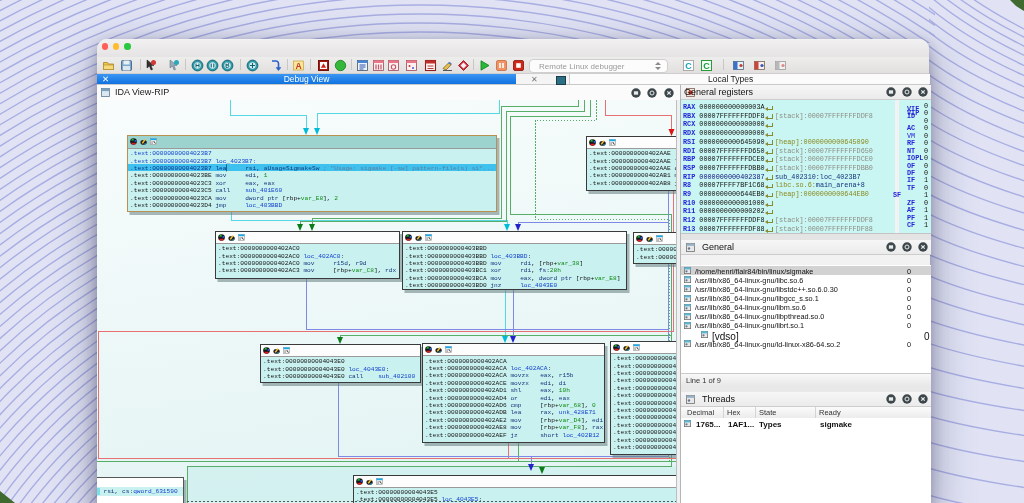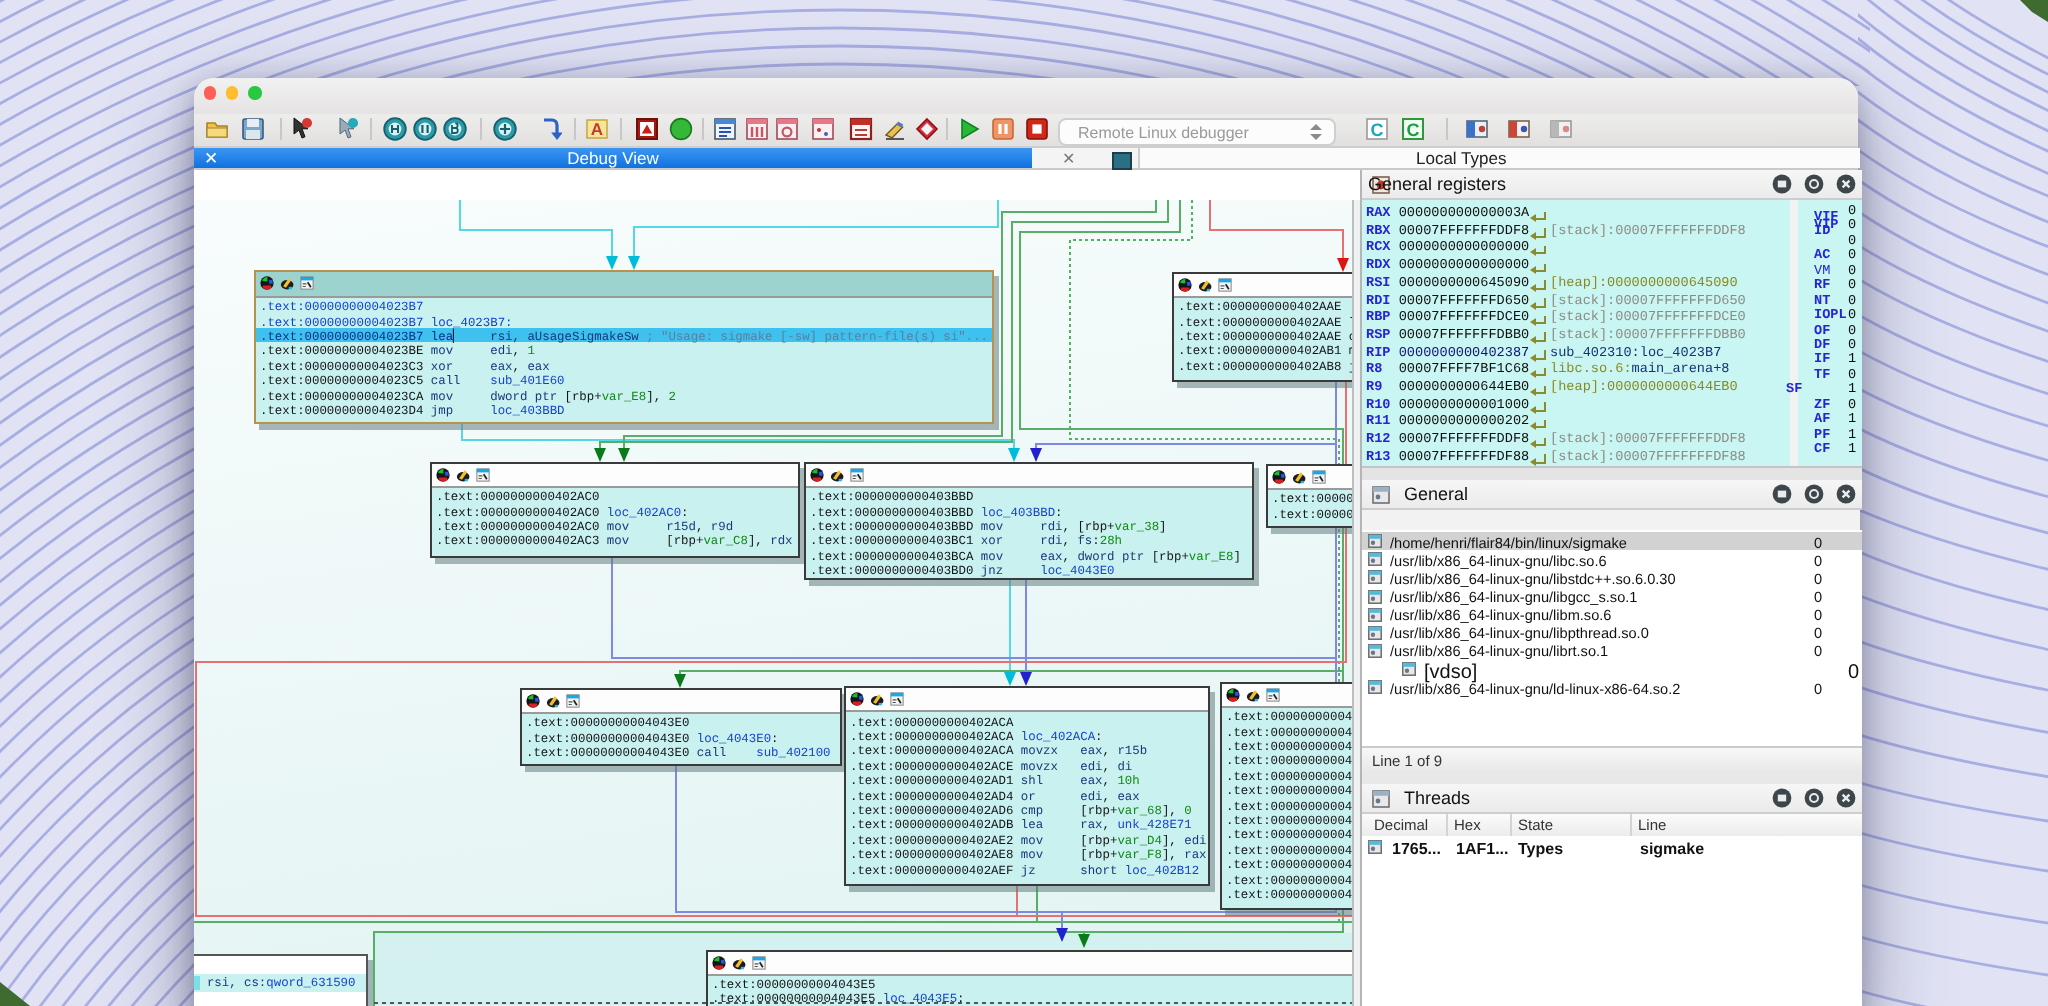--- a/index.html
+++ b/index.html
@@ -276,20 +276,39 @@
         </svg></div>
 </div>
   <div id="tabrow">
     <div id="bluetab"><span style="position:absolute;left:5px;top:0">✕</span>Debug View</div>
     <span style="position:absolute;left:434px;top:0;font-size:8px;color:#777;line-height:11px">✕</span>
     <span style="position:absolute;left:459px;top:2px;width:8px;height:7px;background:#2b6f84;border:1px solid #1d3d4d"></span>
     <div style="position:absolute;left:472px;top:0;width:360px;height:10px;background:#fbfbfb;border-left:1px solid #cecece"></div>
       <span style="position:absolute;left:611px;top:0;font-size:8.5px;color:#222;line-height:11px;z-index:2">Local Types</span>
   </div>
   <div id="main">
+    <div id="lhdr">
+        <svg class="ab" style="left:4px;top:3px" width="9" height="9" viewBox="0 0 9 9" xmlns="http://www.w3.org/2000/svg">
+          <rect x=".5" y=".5" width="8" height="8" fill="#dce8f0" stroke="#5a7a9a" stroke-width=".8"></rect>
+          <rect x=".5" y=".5" width="8" height="2.6" fill="#7aa0be"></rect>
+        </svg>
+        <span class="ab" style="left:18px;top:2px;font-size:9px;color:#1a1a1a">IDA View-RIP</span>
+        <svg class="ab" style="left:533.5px;top:2.5px" width="10" height="10" viewBox="0 0 10 10" xmlns="http://www.w3.org/2000/svg">
+          <circle cx="5" cy="5" r="4.7" fill="#3d474b"></circle>
+          <rect x="2.9" y="3.3" width="4.2" height="3.4" fill="#e8eced"></rect>
+        </svg>
+        <svg class="ab" style="left:550px;top:2.5px" width="10" height="10" viewBox="0 0 10 10" xmlns="http://www.w3.org/2000/svg">
+          <circle cx="5" cy="5" r="4.7" fill="#3d474b"></circle>
+          <circle cx="5" cy="5" r="2" fill="none" stroke="#e8eced" stroke-width="1"></circle>
+        </svg>
+        <svg class="ab" style="left:566.5px;top:2.5px" width="10" height="10" viewBox="0 0 10 10" xmlns="http://www.w3.org/2000/svg">
+          <circle cx="5" cy="5" r="4.7" fill="#3d474b"></circle>
+          <path d="M3.3 3.3l3.4 3.4M6.7 3.3L3.3 6.7" stroke="#e8eced" stroke-width="1.2"></path>
+        </svg>
+      </div>
     <div id="canvas">
 <svg class="ab" style="left:0;top:0" width="583" height="407" xmlns="http://www.w3.org/2000/svg">
           <rect x="90.5" y="366.5" width="493" height="36" fill="#c8efec" opacity="0.6"></rect>
           <g shape-rendering="crispEdges">
             <polyline points="133,0 133,15 209,15 209,29" fill="none" stroke="#55d8e6" stroke-width="1"></polyline>
             <polyline points="402,0 402,13.5 220,13.5 220,29" fill="none" stroke="#55d8e6" stroke-width="1"></polyline>
             <polyline points="134,110 134,120 410,120 410,126" fill="none" stroke="#55d8e6" stroke-width="1"></polyline>
             <polyline points="408,188 408,237" fill="none" stroke="#55d8e6" stroke-width="1"></polyline>
             <polyline points="481,0 481,6 404,6 404,118 215,118 215,125" fill="none" stroke="#58ae66" stroke-width="1"></polyline>
             <polyline points="487,0 487,11 409,11 409,121 203,121 203,125" fill="none" stroke="#58ae66" stroke-width="1"></polyline>
@@ -773,21 +792,21 @@
           </svg>
           <svg class="ab" style="left:237px;top:2px" width="10" height="10" viewBox="0 0 10 10" xmlns="http://www.w3.org/2000/svg">
             <circle cx="5" cy="5" r="4.7" fill="#3d474b"></circle>
             <path d="M3.3 3.3l3.4 3.4M6.7 3.3L3.3 6.7" stroke="#e8eced" stroke-width="1.2"></path>
           </svg>
         </div>
         <div class="ab" style="left:0;top:322px;width:250px;height:11px;background:linear-gradient(#fbfbfb,#ececec);border-bottom:1px solid #c8c8c8;font-size:7.5px;color:#333">
           <span class="ab" style="left:6px;top:1px">Decimal</span>
           <span class="ab" style="left:46px;top:1px">Hex</span>
           <span class="ab" style="left:78px;top:1px">State</span>
-          <span class="ab" style="left:138px;top:1px">Line</span>
+          <span class="ab" style="left:138px;top:1px">Ready</span>
           <span class="ab" style="left:42px;top:0;width:1px;height:11px;background:#d4d4d4"></span>
           <span class="ab" style="left:74px;top:0;width:1px;height:11px;background:#d4d4d4"></span>
           <span class="ab" style="left:134px;top:0;width:1px;height:11px;background:#d4d4d4"></span>
         </div>
         <div class="ab" style="left:0;top:333px;width:250px;height:89px;background:#fff">
           <div class="ab" style="left:0;top:1px;width:250px;height:10px;font-size:8px;font-weight:bold;color:#111">
             <svg class="ab" style="left:3px;top:1px" width="7" height="7" viewBox="0 0 9 9" xmlns="http://www.w3.org/2000/svg">
               <rect x=".5" y=".5" width="8" height="8" fill="#e8e8e8" stroke="#707070" stroke-width="1"></rect>
               <rect x=".5" y=".5" width="8" height="2.6" fill="#58b8d8"></rect>
               <circle cx="3.2" cy="5.6" r="1.4" fill="#687888"></circle>

